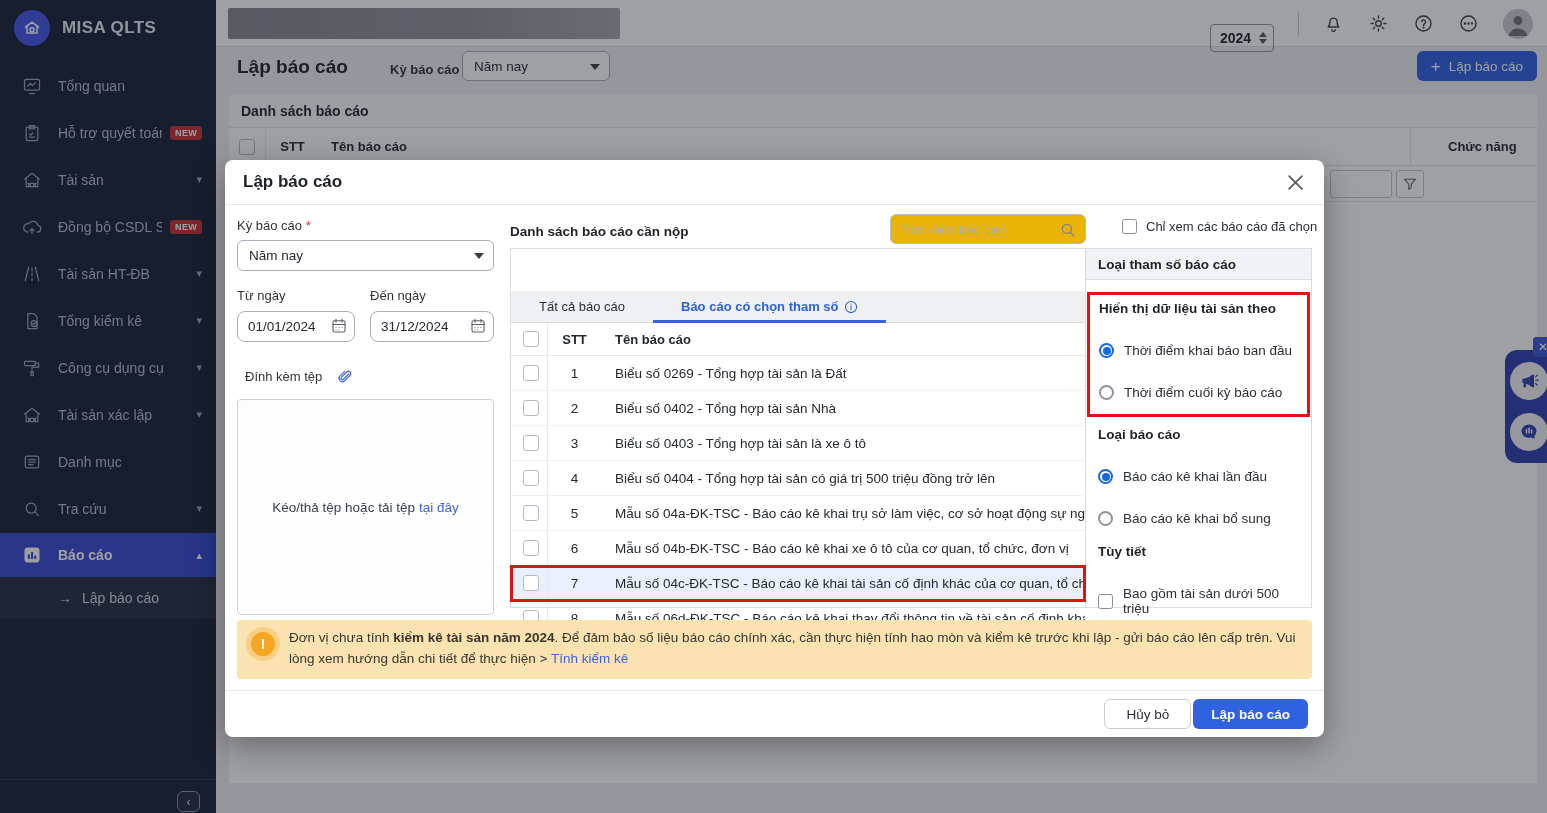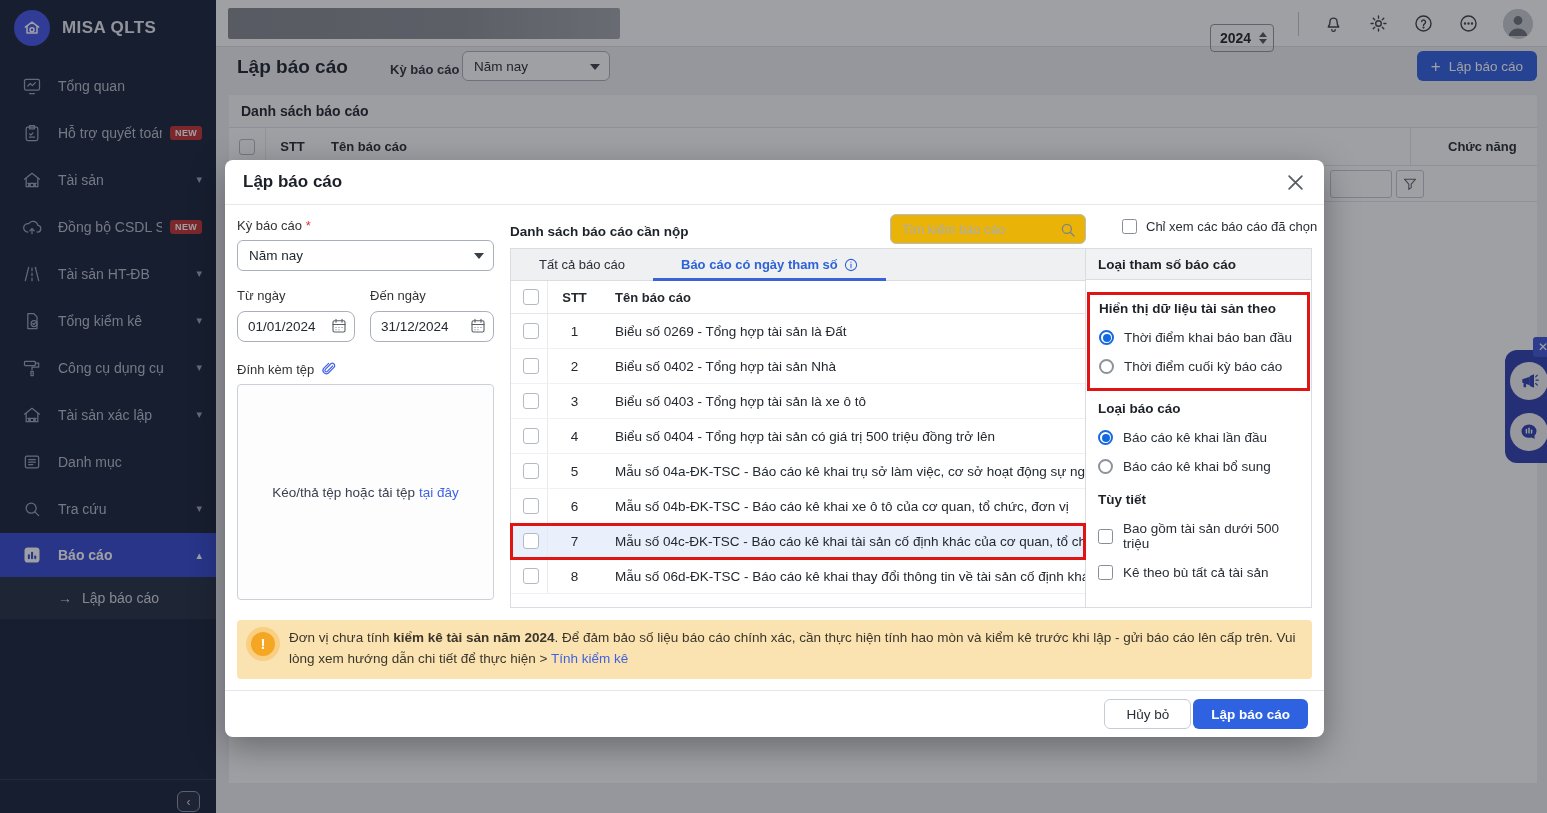--- a/index.html
+++ b/index.html
@@ -102,42 +102,42 @@
   .dropzone a { color:#4262e8; text-decoration:none; margin-left:4px; cursor:pointer; }
 
   
   .m-mid-head { position:absolute; left:285px; top:64px; font-weight:bold; font-size:13.5px; color:#1e2228; }
   .search-box { position:absolute; left:665px; top:54px; width:196px; height:30px; border:1px solid #b7bdc7; border-radius:6px; background:#eab308; }
   .search-box input { width:100%; height:100%; border:none; outline:none; padding:0 32px 0 11px; font-size:13px; color:#333;
     font-family:inherit; background:transparent; }
   .search-box input::placeholder { color:#a7adb6; }
   .search-box .sico { position:absolute; right:8px; top:6px; }
   .tabbox { position:absolute; left:285px; top:88px; width:576px; height:360px; border:1px solid #d9dce1; border-right:1px solid #d9dce1; background:#fff; }
-  .tabbar { height:32px; background:#eef0f2; border-bottom:1px solid #d9dce1; display:flex; }
+  .tabbar { height:32px; background:#eef0f2; border-bottom:1px solid #d9dce1; display:flex;margin-top:42px; }
   .tab { display:flex; align-items:center; gap:6px; padding:0 28px; font-size:13px; color:#2a2f36; cursor:pointer; position:relative; }
   .tab.active { color:#2f62d8; font-weight:bold; }
   .tab.active::after { content:""; position:absolute; left:0; right:0; bottom:-1px; height:3px; background:#3b63d9; }
   .thead { height:33px; display:flex; align-items:center; border-bottom:1px solid #e4e6ea; font-weight:bold; background:#fff; }
   .c-check { width:36px; padding-left:12px; flex:0 0 36px; }
   .c-stt { width:54px; flex:0 0 54px; text-align:center; border-left:1px solid #e8eaee; align-self:stretch;
     display:flex; align-items:center; justify-content:center; }
   .c-name { flex:1; padding-left:14px; white-space:nowrap; overflow:hidden; }
   .trow { height:35px; display:flex; align-items:center; border-bottom:1px solid #eef0f3; font-size:13.5px; cursor:pointer; }
   .trow.hl { background:#e9effb; outline:3px solid #e11414; outline-offset:-2px; position:relative; z-index:2; }
   .cb-s { width:16px; height:16px; border:1px solid #b4bac4; border-radius:3px; background:#fff; cursor:pointer; }
 
   
   .only-row { position:absolute; left:897px; top:59px; display:flex; align-items:center; gap:9px; font-size:13px; color:#2a2f36; }
   .cb { width:15px; height:15px; border:1.6px solid #878e98; border-radius:2.5px; background:#fff; cursor:pointer; flex:0 0 15px; }
   .params { position:absolute; left:861px; top:88px; width:226px; height:360px; border:1px solid #d9dce1; border-left:none; background:#fff; }
   .p-head { height:31px; background:#f1f2f4; border-bottom:1px solid #d9dce1; display:flex; align-items:center;
     padding-left:12px; font-weight:bold; font-size:13.5px; color:#1e2228; }
   .p-body { padding:10px 12px; }
   .group-title { font-weight:bold; font-size:13.5px; color:#1e2228; margin:6px 0 2px; }
-  .opt { display:flex; align-items:center; gap:10px; margin-top:14px; font-size:13.5px; color:#2a2f36; cursor:pointer; }
+  .opt { display:flex; align-items:center; gap:10px; margin-top:27px; font-size:13.5px; color:#2a2f36; cursor:pointer; }
   .radio { width:15px; height:15px; border-radius:50%; border:2px solid #8d939c; position:relative; flex:0 0 15px; background:#fff; }
   .radio.sel { border-color:#1569e0; }
   .radio.sel::after { content:""; position:absolute; left:2.5px; top:2.5px; width:6px; height:6px; border-radius:50%; background:#1569e0; box-shadow:0 0 0 1px #1569e0; }
   .redbox { border:3px solid #e11414; margin:2px -11px 10px -11px; padding:4px 9px 14px; }
   .redbox .group-title { margin-top:2px; }
 
   
   .warnbar { position:absolute; left:12px; top:460px; width:1075px; min-height:47px; background:#fbe3b1; border-radius:4px;
     padding:8px 16px 9px 52px; color:#3a362c; font-size:13.5px; line-height:1.55; }
   .warn-ico { position:absolute; left:14px; top:12px; width:24px; height:24px; border-radius:50%; background:#f5a623;
@@ -451,21 +451,21 @@
                   <rect x="4" y="5" width="16" height="15" rx="2"></rect>
                   <path d="M8 3v4M16 3v4M4 10h16"></path>
                   <path d="M8 14h.01M12 14h.01M16 14h.01M8 17h.01M12 17h.01"></path>
                 </svg>
             </span>
           </div>
         </div>
       </div>
 
       <div class="attach-row">
-        <span class="flabel" style="margin:0">Đính kèm tệp</span>
+        <span class="flabel" style="margin:8px">Đính kèm tệp</span>
         <span>
           <svg width="16" height="16" viewBox="0 0 24 24" fill="none" stroke="#4262e8" stroke-width="1.8" stroke-linecap="round" stroke-linejoin="round">
               <path d="M17.5 7.5l-8 8a2.1 2.1 0 0 1-3-3l8-8a3.5 3.5 0 0 1 5 5l-8.5 8.5a5 5 0 0 1-7-7l7.5-7.5"></path>
             </svg>
         </span>
       </div>
       <div class="dropzone">
         <span>Kéo/thả tệp hoặc tải tệp</span>
         <a>tại đây</a>
       </div>
@@ -481,21 +481,21 @@
           </svg>
       </span>
     </div>
 
     <div class="tabbox">
       <div class="tabbar">
         <div class="tab">
           <span>Tất cả báo cáo</span>
         </div>
         <div class="tab active">
-          <span>Báo cáo có ngày tham số</span>
+          <span>Báo cáo có chọn tham số</span>
           <span>
             <svg width="14" height="14" viewBox="0 0 16 16" fill="none" stroke="#2f62d8" stroke-width="1.2">
                 <circle cx="8" cy="8" r="6.4"></circle>
                 <path d="M8 7v4" stroke-linecap="round"></path>
                 <circle cx="8" cy="4.6" r="0.7" fill="#2f62d8" stroke="none"></circle>
               </svg>
           </span>
         </div>
       </div>
       <div class="thead">

